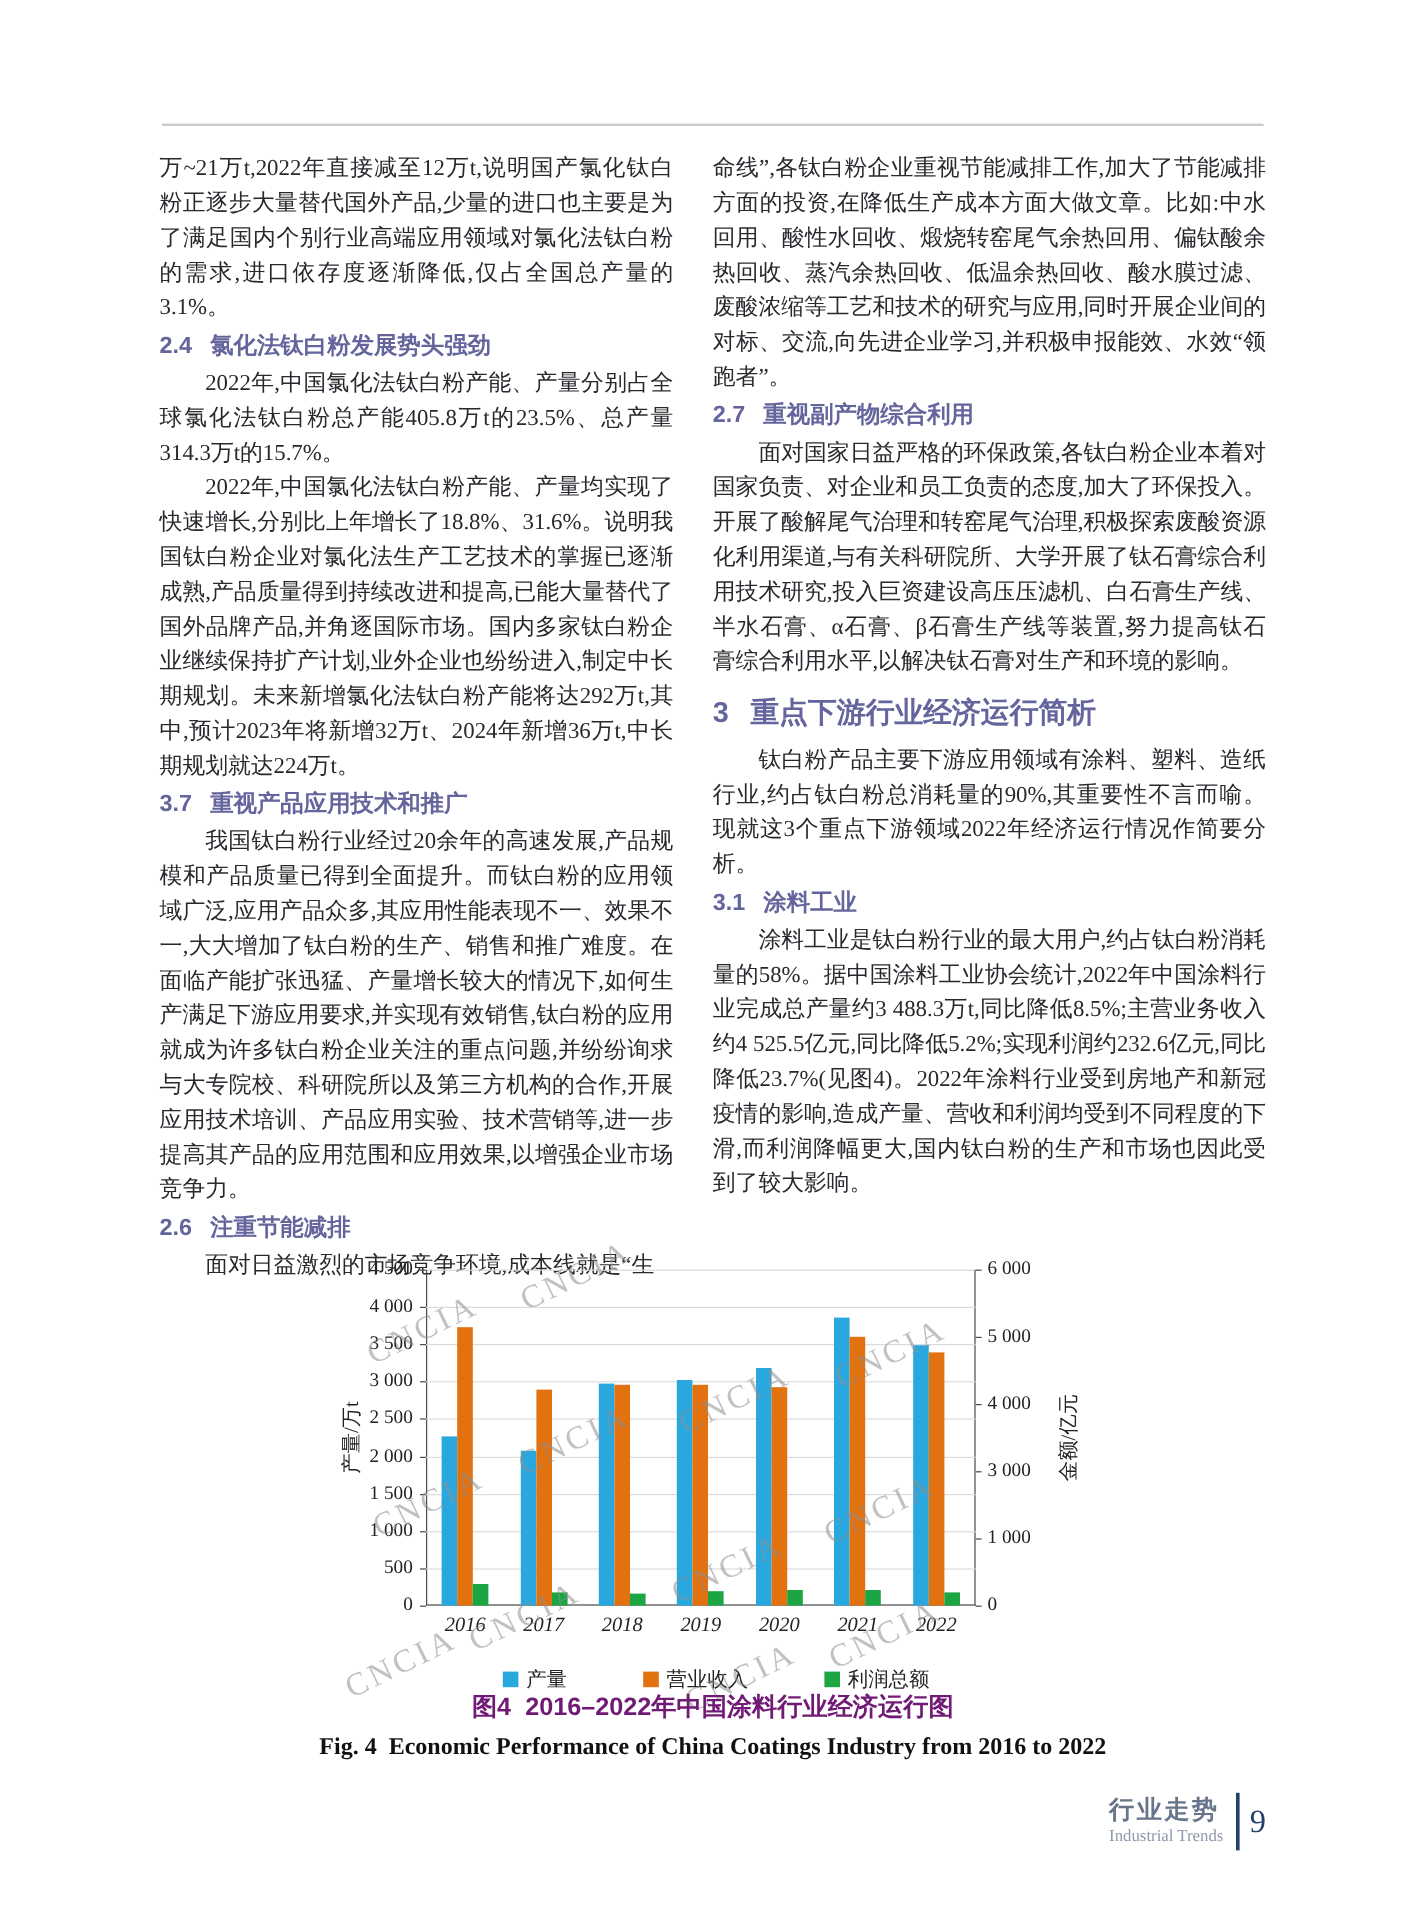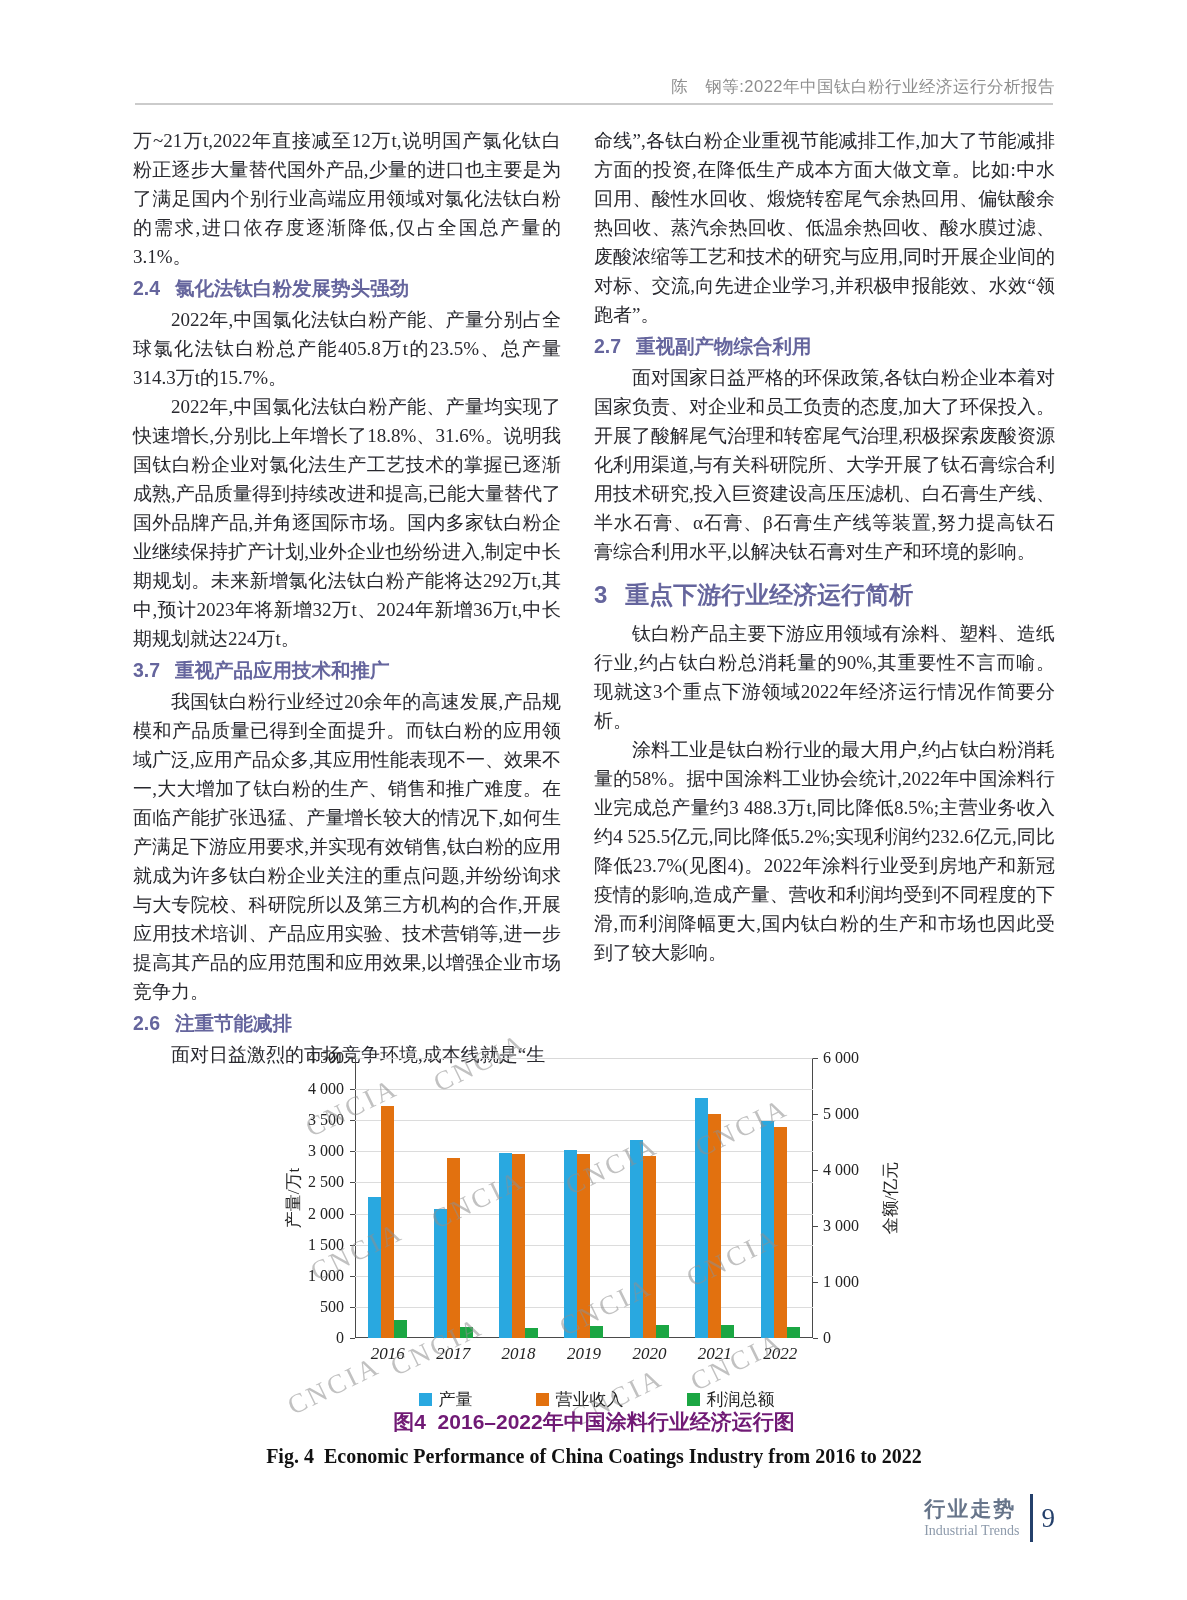--- a/index.html
+++ b/index.html
@@ -62,21 +62,20 @@
              font-size:21px;color:#67758a;letter-spacing:2px;line-height:24px;}
   .footer-en{font-family:"Liberation Serif","DejaVu Serif",serif;font-size:14px;color:#8d9aab;line-height:19px;}
   .footer-bar{width:3px;height:48px;background:#24406b;margin:0 9px 0 10px;}
   .footer-page{font-family:"Liberation Serif","DejaVu Serif",serif;font-size:27px;color:#24406b;}
 </style>
 </head>
 <body>
 
 <div class="page">
 
-  <div class="running-header">陈　钢等:2022年中国钛白粉行业经济运行分析报告</div>
   <div class="header-rule"></div>
 
   <div class="col col-left">
     <p class="body-para no-indent">万~21万t,2022年直接减至12万t,说明国产氯化钛白粉正逐步大量替代国外产品,少量的进口也主要是为了满足国内个别行业高端应用领域对氯化法钛白粉的需求,进口依存度逐渐降低,仅占全国总产量的3.1%。</p>
     <div class="h2">
       <span>2.4</span>
       <span>氯化法钛白粉发展势头强劲</span>
     </div>
     <p class="body-para">2022年,中国氯化法钛白粉产能、产量分别占全球氯化法钛白粉总产能405.8万t的23.5%、总产量314.3万t的15.7%。</p>
     <p class="body-para">2022年,中国氯化法钛白粉产能、产量均实现了快速增长,分别比上年增长了18.8%、31.6%。说明我国钛白粉企业对氯化法生产工艺技术的掌握已逐渐成熟,产品质量得到持续改进和提高,已能大量替代了国外品牌产品,并角逐国际市场。国内多家钛白粉企业继续保持扩产计划,业外企业也纷纷进入,制定中长期规划。未来新增氯化法钛白粉产能将达292万t,其中,预计2023年将新增32万t、2024年新增36万t,中长期规划就达224万t。</p>
@@ -97,20 +96,24 @@
     <div class="h2">
       <span>2.7</span>
       <span>重视副产物综合利用</span>
     </div>
     <p class="body-para">面对国家日益严格的环保政策,各钛白粉企业本着对国家负责、对企业和员工负责的态度,加大了环保投入。开展了酸解尾气治理和转窑尾气治理,积极探索废酸资源化利用渠道,与有关科研院所、大学开展了钛石膏综合利用技术研究,投入巨资建设高压压滤机、白石膏生产线、半水石膏、α石膏、β石膏生产线等装置,努力提高钛石膏综合利用水平,以解决钛石膏对生产和环境的影响。</p>
     <div class="h1">
       <span>3</span>
       <span>重点下游行业经济运行简析</span>
     </div>
     <p class="body-para">钛白粉产品主要下游应用领域有涂料、塑料、造纸行业,约占钛白粉总消耗量的90%,其重要性不言而喻。现就这3个重点下游领域2022年经济运行情况作简要分析。</p>
+    <div class="h2">
+      <span>3.1</span>
+      <span>涂料工业</span>
+    </div>
     <p class="body-para">涂料工业是钛白粉行业的最大用户,约占钛白粉消耗量的58%。据中国涂料工业协会统计,2022年中国涂料行业完成总产量约3 488.3万t,同比降低8.5%;主营业务收入约4 525.5亿元,同比降低5.2%;实现利润约232.6亿元,同比降低23.7%(见图4)。2022年涂料行业受到房地产和新冠疫情的影响,造成产量、营收和利润均受到不同程度的下滑,而利润降幅更大,国内钛白粉的生产和市场也因此受到了较大影响。</p>
   </div>
 
   <div class="chart" id="chart">
     <div class="plot" id="plot"></div>
     <div class="y-label" style="left:15px;top:156px;">产量/万t</div>
     <div class="y-label" style="left:612px;top:156px;">金额/亿元</div>
     <div class="legend" id="legend" style="left:77px;top:346px;width:458px;">
         <div class="legend-item">
           <span class="legend-swatch" style="background: rgb(41, 168, 224);"></span>

